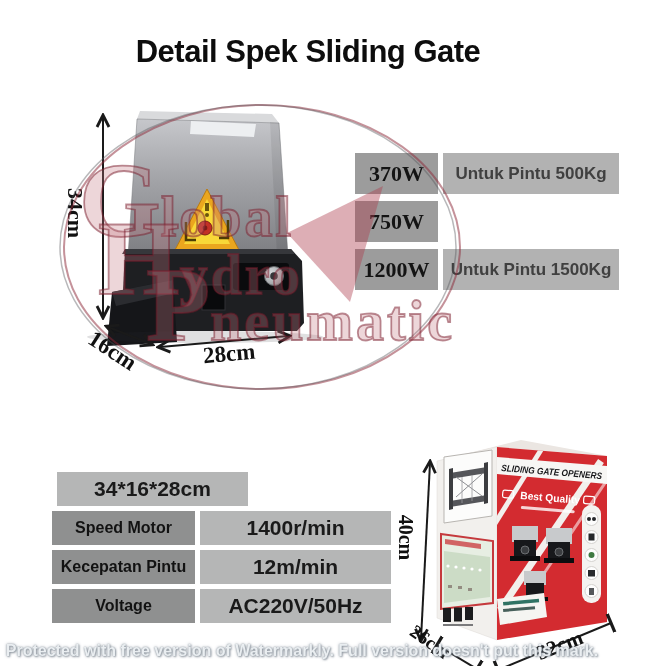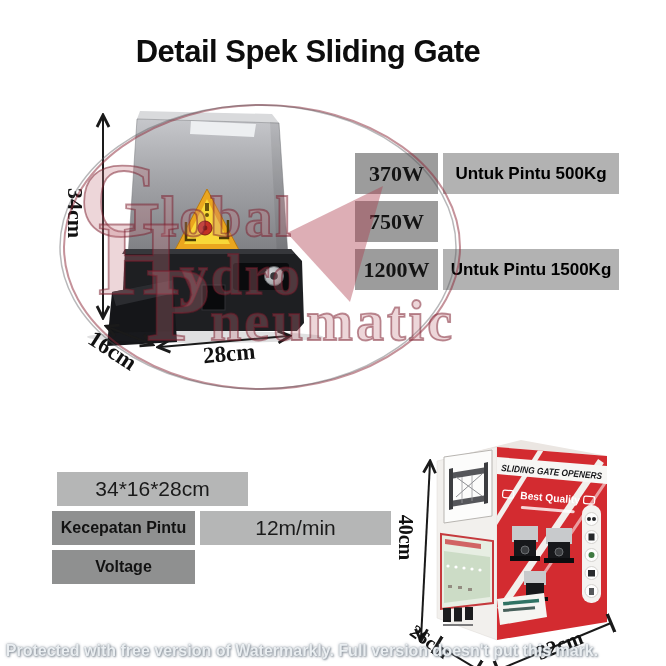--- a/index.html
+++ b/index.html
@@ -17,34 +17,34 @@
   
   .power-table{position:absolute;left:355px;top:153px;z-index:2;}
   .p-row{display:flex;margin-bottom:7px;}
   .p-watt{
     width:83px;height:41px;background:#9c9c9c;display:flex;align-items:center;justify-content:center;
     font-family:"Liberation Serif",serif;font-weight:bold;font-size:22px;color:#141414;
   }
   .p-desc{
     width:176px;height:41px;background:#b2b2b2;margin-left:5px;
     display:flex;align-items:center;justify-content:center;
-    font-size:17px;font-weight:bold;color:#000000;white-space:nowrap;
+    font-size:17px;font-weight:bold;color:#404040;white-space:nowrap;
   }
 
   
   .spec-table{position:absolute;left:52px;top:472px;z-index:2;}
   .s-row{display:flex;margin-bottom:5px;}
   .s-label{
     width:143px;height:34px;background:#8f9090;display:flex;align-items:center;justify-content:center;
     font-size:16px;font-weight:bold;color:#121212;white-space:nowrap;
   }
   .s-value{
     width:191px;height:34px;background:#b5b6b6;margin-left:5px;
     display:flex;align-items:center;justify-content:center;
-    font-size:21px;font-weight:normal;color:#1a1a1a;white-space:nowrap;
+    font-size:21px;font-weight:bold;color:#1a1a1a;white-space:nowrap;
   }
 
   
   .dim{
     position:absolute;z-index:3;font-family:"Liberation Serif",serif;font-weight:bold;color:#111;
     white-space:nowrap;text-align:center;
   }
   .dim-34{left:44px;top:200px;width:62px;font-size:22px;transform:rotate(90deg);}
   .dim-16{left:86px;top:338px;font-size:23px;transform:rotate(33deg);}
   .dim-28{left:203px;top:341px;font-size:23px;transform:rotate(-5deg);}
@@ -244,25 +244,30 @@
       <div class="p-watt">1200W</div>
       <div class="p-desc">Untuk Pintu 1500Kg</div>
     </div>
   </div>
 
   <div class="spec-table">
     <div class="s-row">
       <div class="s-value">34*16*28cm</div>
     </div>
     <div class="s-row">
+      <div class="s-label">Speed Motor</div>
+      <div class="s-value">1400r/min</div>
+    </div>
+    <div class="s-row">
       <div class="s-label">Kecepatan Pintu</div>
       <div class="s-value">12m/min</div>
     </div>
     <div class="s-row">
       <div class="s-label">Voltage</div>
+      <div class="s-value">AC220V/50Hz</div>
     </div>
   </div>
 
   <div class="dim dim-34">34cm</div>
   <div class="dim dim-16">16cm</div>
   <div class="dim dim-28">28cm</div>
   <div class="dim dim-40">40cm</div>
   <div class="dim dim-26">26cm</div>
   <div class="dim dim-32">32cm</div>
 

